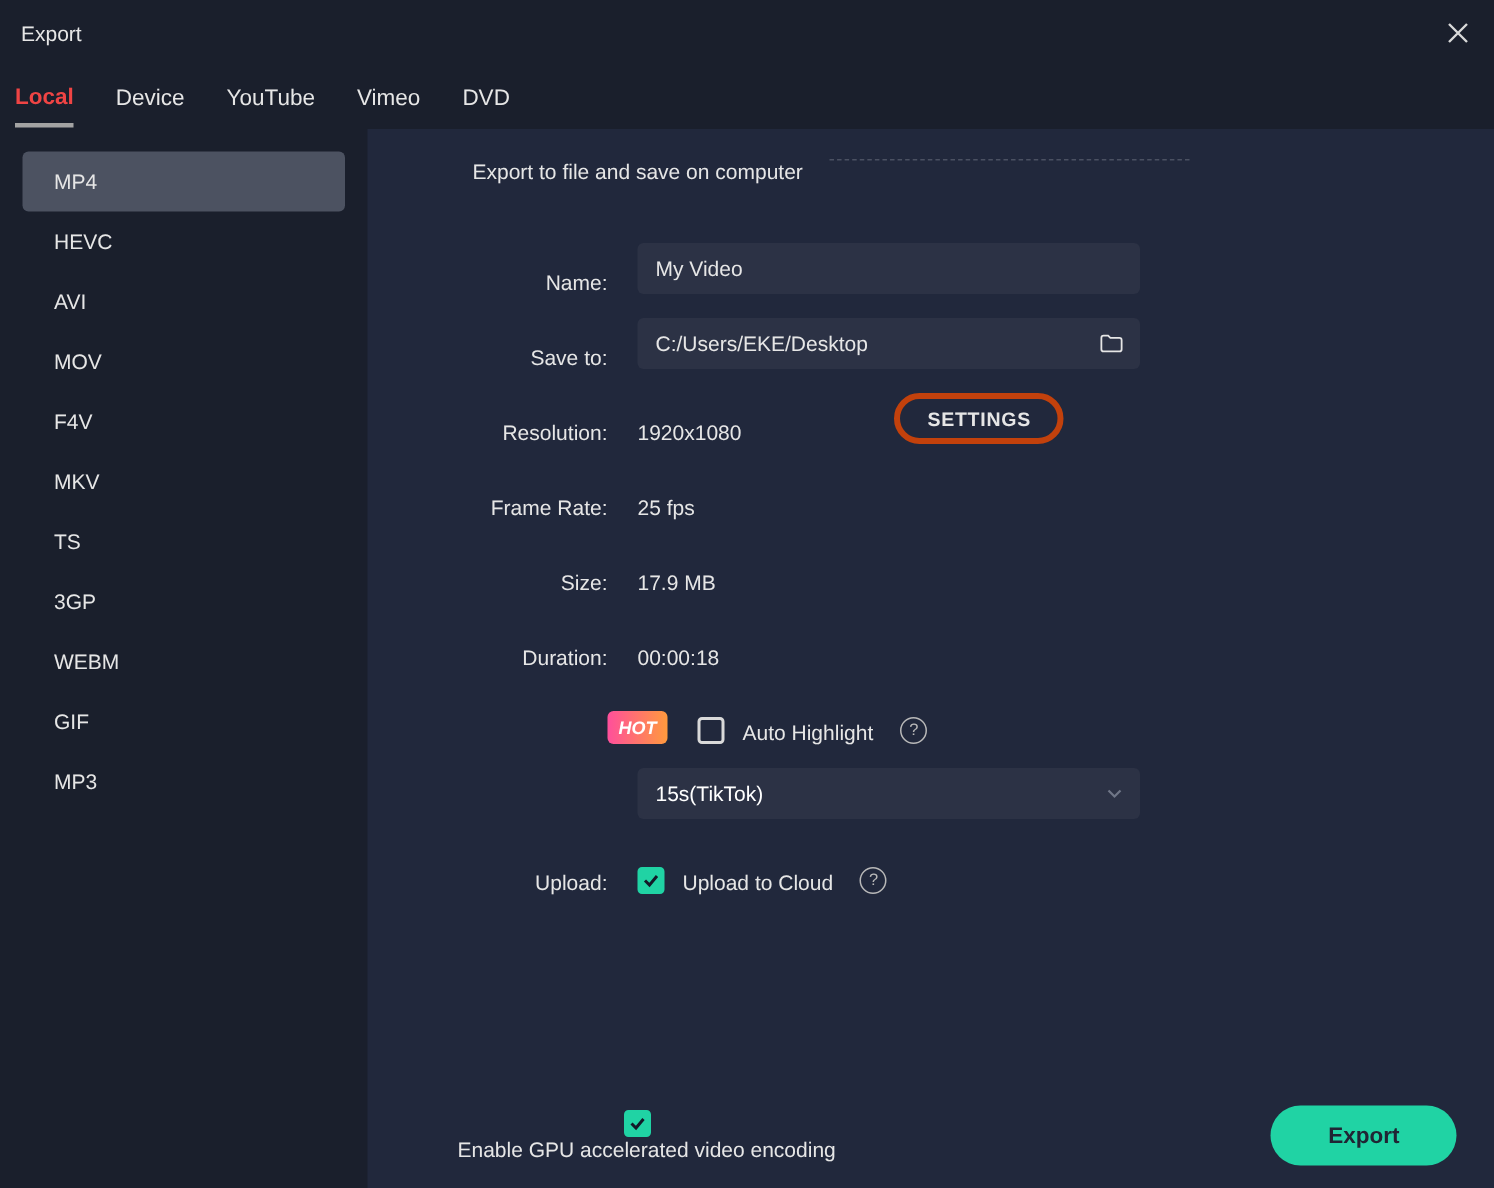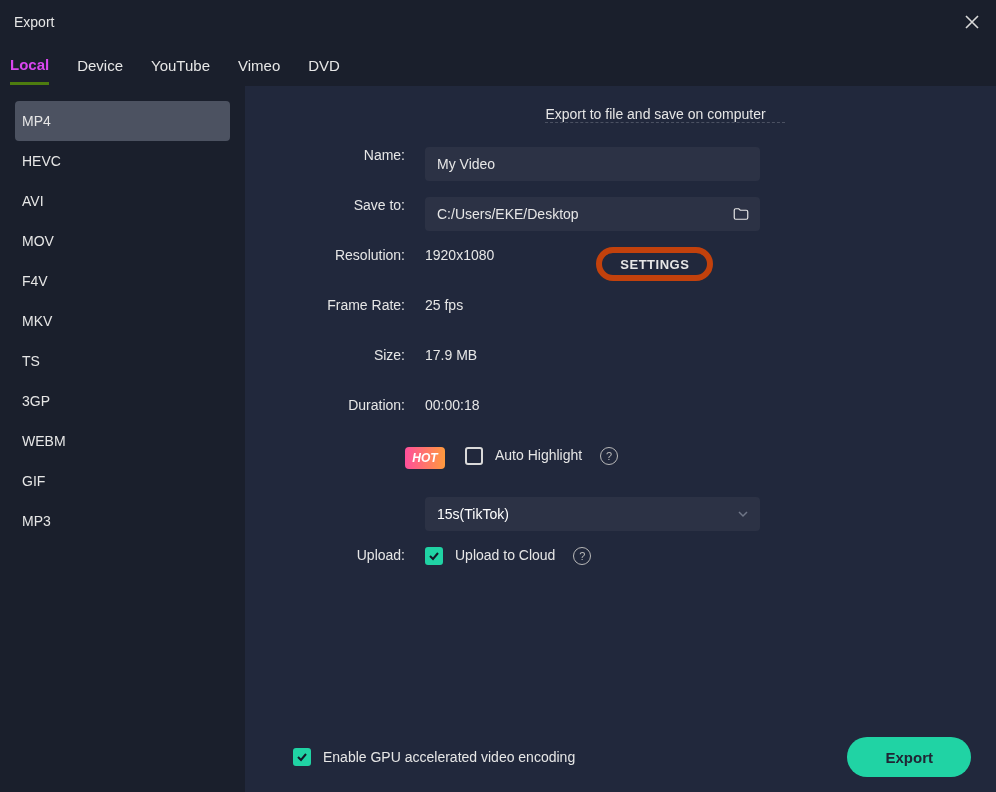--- a/index.html
+++ b/index.html
@@ -33,39 +33,39 @@
     height: 42px;
     align-items: center;
   }
   .tabs .tab {
     color: #e6e6e6;
     font-size: 15px;
     padding: 10px 0;
     cursor: pointer;
   }
   .tabs .tab.active {
-    color: #d946ef;
+    color: #ef4444;
     font-weight: 600;
-    border-bottom: 3px solid #4d7c0f;
+    border-bottom: 3px solid #a3a3a3;
     padding-bottom: 9px;
   }
   .body {
     display: flex;
     height: calc(100% - 44px - 42px);
   }
   .sidebar {
     width: 245px;
     padding: 15px 15px 15px 15px;
     overflow: hidden;
   }
   .format-item {
     height: 40px;
     display: flex;
     align-items: center;
-    padding-left: 7px;
+    padding-left: 21px;
     border-radius: 4px;
     font-size: 14px;
     color: #e6e6e6;
     cursor: pointer;
   }
   .format-item.selected {
     background: #4c5261;
   }
   .main {
     flex: 1;
@@ -75,21 +75,21 @@
     padding: 20px 0 0 0;
     position: relative;
   }
   .subtitle {
     padding: 0 0 20px 48px;
     font-size: 14px;
     color: #e6e6e6;
   }
   .row {
     display: flex;
-    align-items: flex-start;
+    align-items: flex-end;
     height: 50px;
     padding-left: 48px;
   }
   .row .label {
     width: 132px;
     text-align: right;
     padding-right: 20px;
     font-size: 14px;
     color: #e6e6e6;
   }
@@ -119,21 +119,21 @@
     transform: translateY(-50%);
     width: 18px; height: 18px;
     display: flex; align-items: center; justify-content: center;
     color: #e6e6e6;
   }
   .settings-btn {
     margin-left: 102px;
     height: 34px;
     padding: 0 18px;
     background: transparent;
-    border: 6px solid #c2410c;
+    border: 4px solid #c2410c;
     border-radius: 18px;
     color: #e6e6e6;
     font-weight: 700;
     letter-spacing: 0.5px;
     font-size: 13px;
     cursor: pointer;
   }
   .hot-badge {
     display: inline-flex;
     align-items: center;
@@ -205,21 +205,21 @@
   .footer {
     position: absolute;
     bottom: 0;
     left: 0; right: 0;
     height: 70px;
     display: flex;
     align-items: center;
     padding-left: 48px;
     padding-right: 25px;
   }
-  .gpu-wrap { display: flex; align-items: center; }
+  .gpu-wrap { display: flex; align-items: center; flex-direction: column; }
   .export-btn {
     margin-left: auto;
     height: 40px;
     padding: 0 38px;
     background: #20d3a4;
     border: none;
     border-radius: 20px;
     color: #202534;
     font-weight: 700;
     font-size: 15px;
@@ -259,21 +259,21 @@
     <div class="format-item">F4V</div>
     <div class="format-item">MKV</div>
     <div class="format-item">TS</div>
     <div class="format-item">3GP</div>
     <div class="format-item">WEBM</div>
     <div class="format-item">GIF</div>
     <div class="format-item">MP3</div>
   </div>
 
   <div class="main">
-    <div style="display:flex;align-items:center;padding-left:70px;padding-bottom:24px;flex-direction:column;">
+    <div style="display:flex;align-items:flex-start;padding-left:70px;padding-bottom:24px;">
       <span class="subtitle" style="padding:0;">Export to file and save on computer</span>
       <span class="divider-dash" style="margin-left:18px;"></span>
     </div>
 
     <div class="row">
       <span class="label">Name:</span>
       <input class="text-input" value="My Video" style="">
     </div>
 
     <div class="row">

